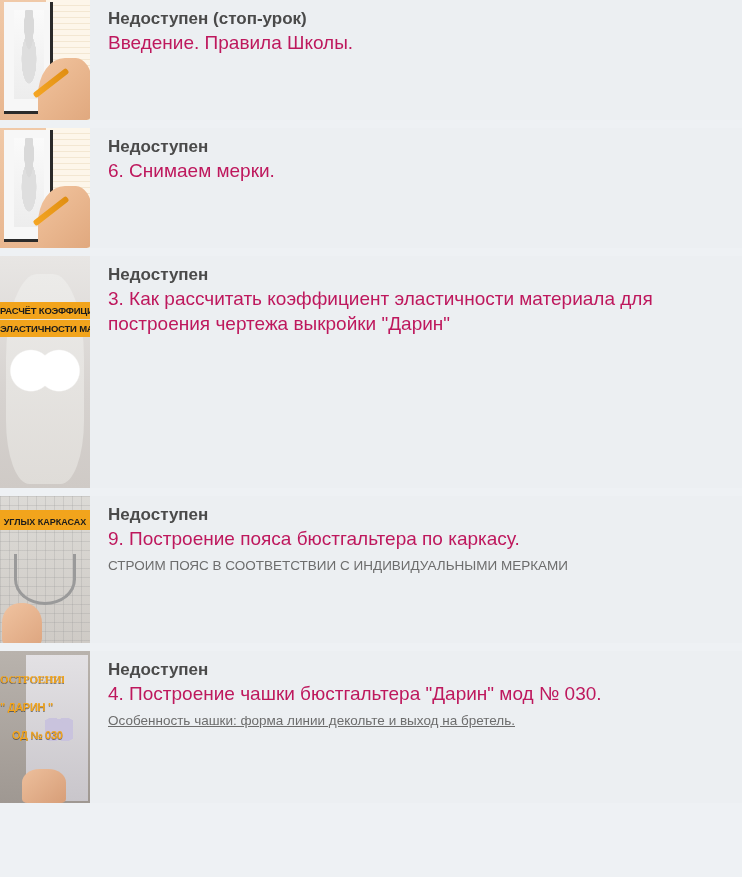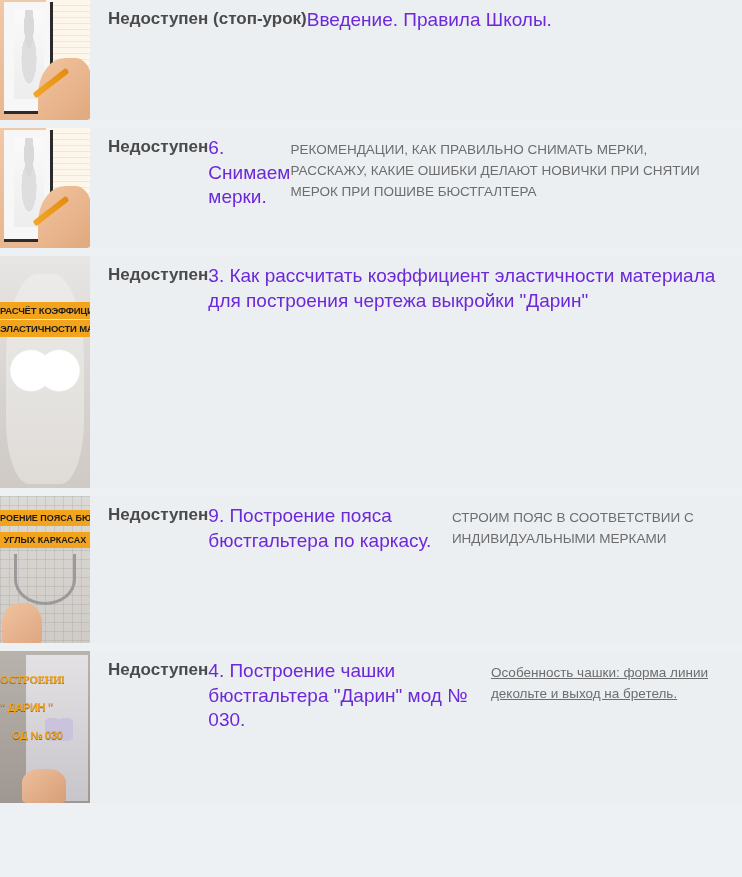--- a/index.html
+++ b/index.html
@@ -39,35 +39,35 @@
     height: 120px;
     overflow: hidden;
     position: relative;
     background: #d8d8d8;
   }
 
   .lesson-text {
     flex: 1 1 auto;
     padding: 8px 18px 10px 18px;
     display: flex;
-    flex-direction: row;
+    flex-direction: column;
     justify-content: flex-start;
   }
 
   .status {
     font-size: 17px;
     font-weight: bold;
     color: #4a4a4a;
     line-height: 1.25;
     margin-bottom: 2px;
   }
 
   .title {
     font-size: 19px;
-    color: #6d28d9;
+    color: #be185d;
     line-height: 1.3;
     font-weight: normal;
   }
 
   .desc {
     font-size: 13.5px;
     color: #6d6d6d;
     line-height: 1.55;
     margin-top: 4px;
     text-transform: uppercase;
@@ -146,21 +146,21 @@
     position: absolute; left: 2px; bottom: -4px; width: 40px; height: 44px;
     background: linear-gradient(140deg,#f0c3a0,#dda57f); border-radius: 45% 45% 20% 20%;
   }
   .wire-scene .band {
     position: absolute; left: 0; right: 0; height: 16px;
     background: #f2a41c; color: #1b1b1b; font-weight: bold;
     font-size: 9px; line-height: 16px; text-align: center; white-space: nowrap;
     overflow: hidden; text-transform: uppercase;
   }
   .wire-scene .band.b1 { top: 14px; }
-  .wire-scene .band.b2 { top: 36px; }
+  .wire-scene .band.b2 { top: 18px; }
 
   
   .mann-scene { background: linear-gradient(180deg,#b9b3ad 0%,#9f9892 100%); }
   .mann-scene .photo {
     position: absolute; left: 26px; top: 4px; right: 2px; bottom: 2px;
     background: linear-gradient(180deg,#e3e1e4 0%,#c9c6cb 100%);
   }
   .mann-scene .bra {
     position: absolute; left: 30%; top: 40%; width: 46%; height: 22%;
     background:
@@ -216,21 +216,20 @@
               <div class="figure"></div>
             </div>
           <div class="hand"></div>
           <div class="pencil"></div>
         </div>
       </div>
     </div>
     <div class="lesson-text">
       <div class="status">Недоступен</div>
       <div class="title">6. Снимаем мерки.</div>
-      <div class="desc">РЕКОМЕНДАЦИИ, КАК ПРАВИЛЬНО СНИМАТЬ МЕРКИ, РАССКАЖУ, КАКИЕ ОШИБКИ ДЕЛАЮТ НОВИЧКИ ПРИ СНЯТИИ МЕРОК ПРИ ПОШИВЕ БЮСТГАЛТЕРА</div>
     </div>
   </div>
 
   <div class="lesson-row" style="min-height:232px;">
     <div class="thumb-wrap">
       <div class="thumb" style="height:232px;">
         <div class="t-body wrap-scene">
           <div class="bust"></div>
           <div class="band b1">Расчёт коэффициента</div>
           <div class="band b2">эластичности материала</div>

